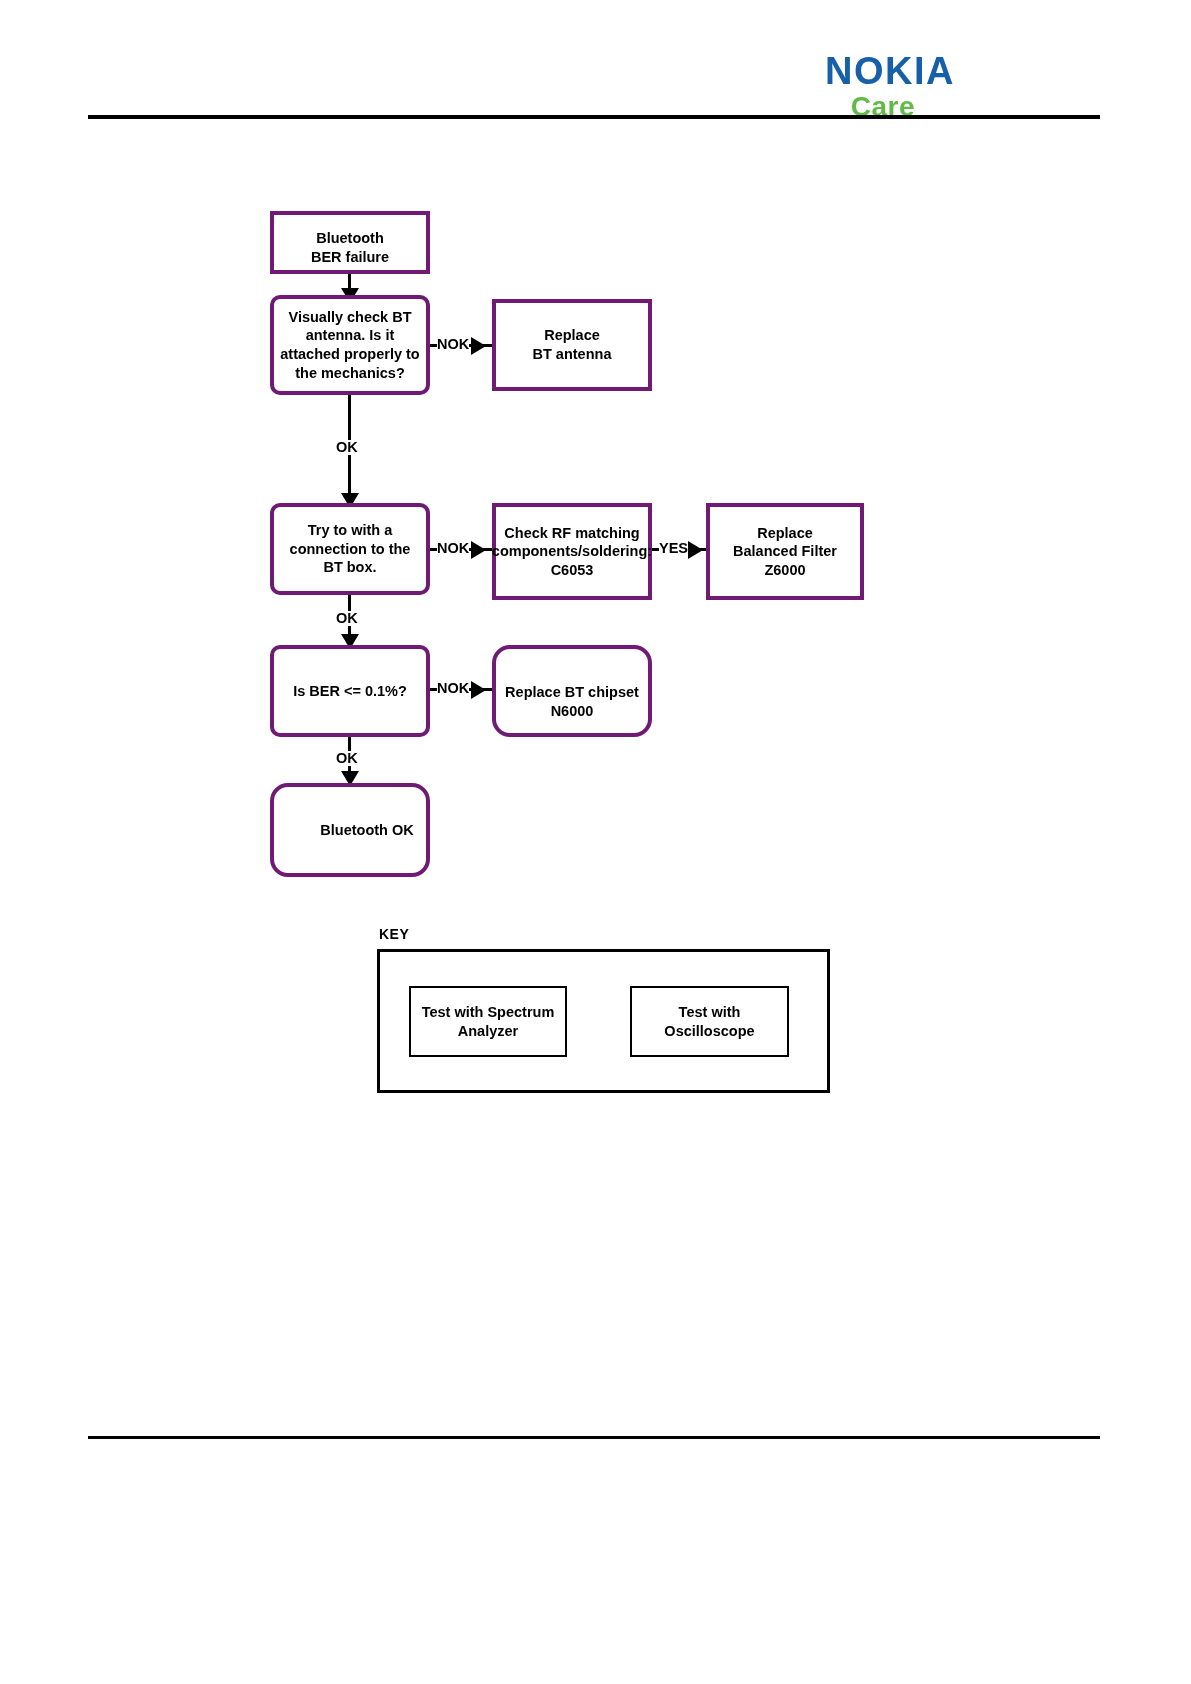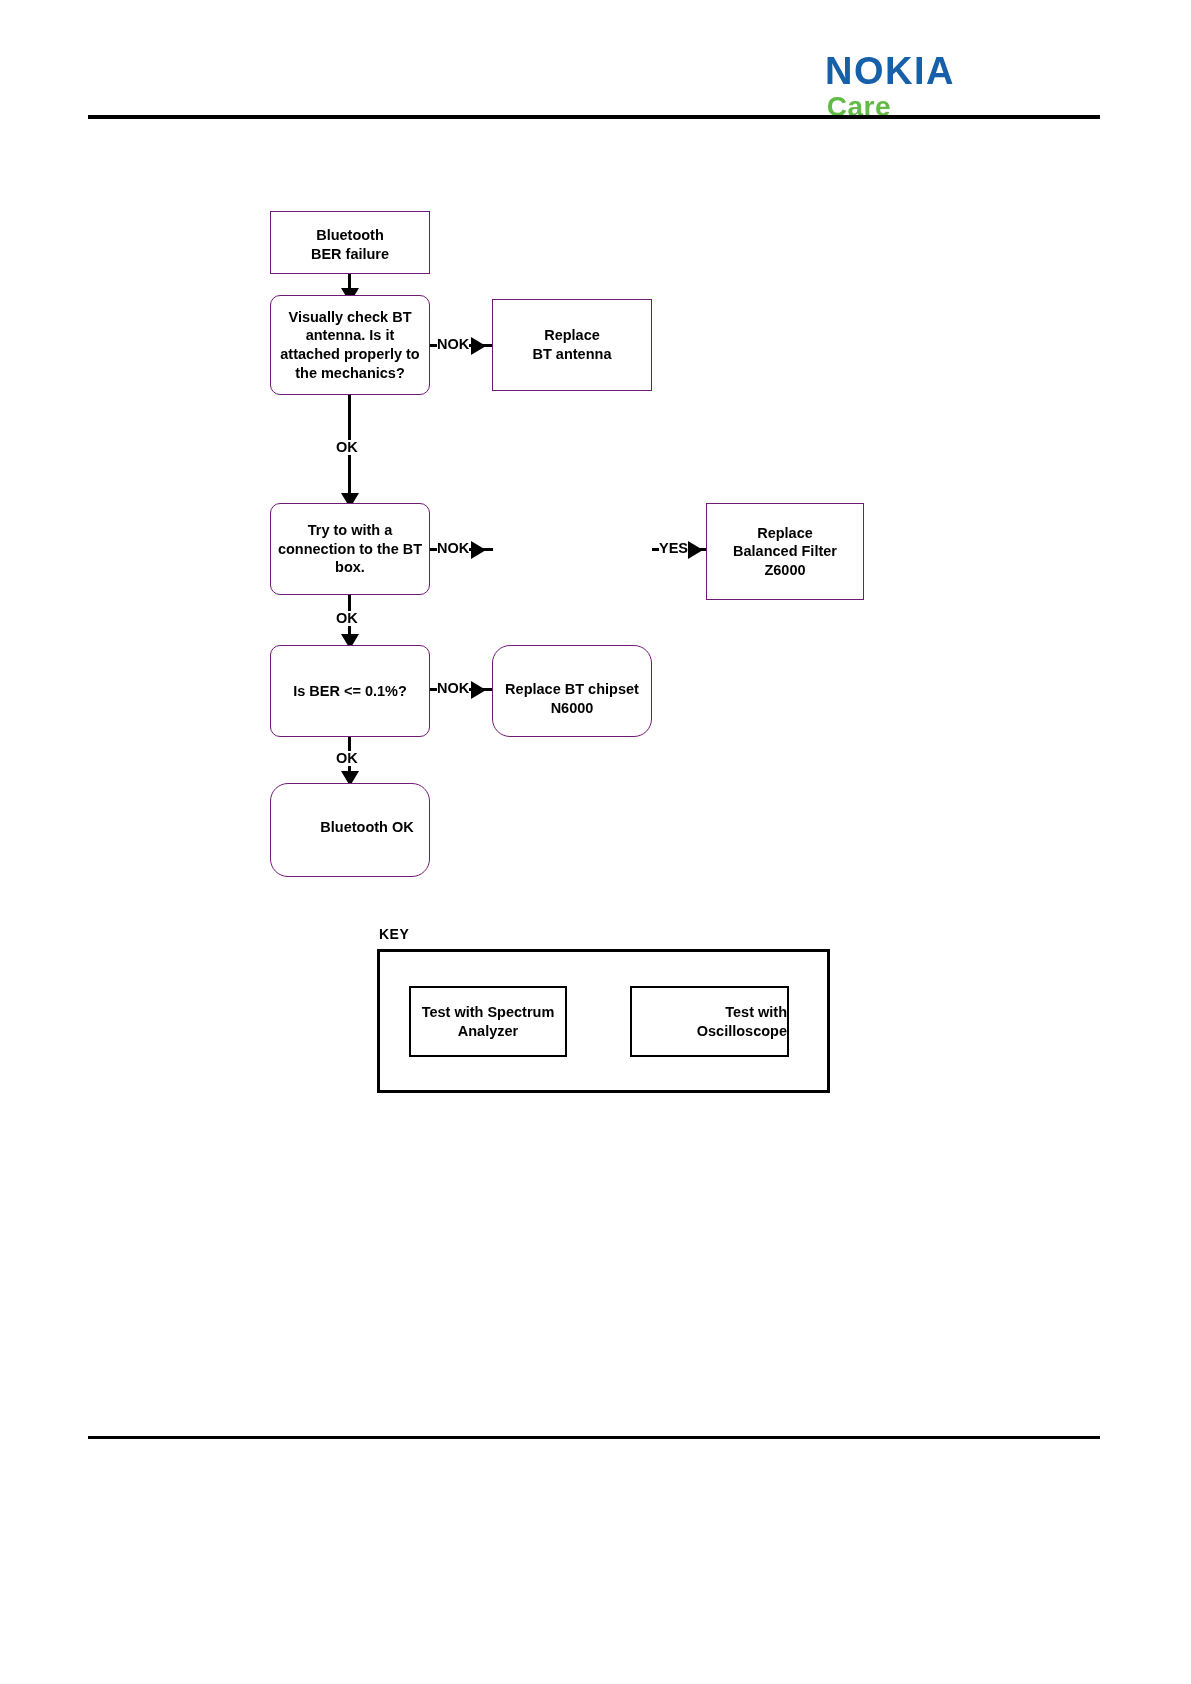--- a/index.html
+++ b/index.html
@@ -38,38 +38,38 @@
     color: #1560a8;
   }
   .logo-care {
     display: block;
     font-family: "Liberation Sans", sans-serif;
     font-weight: bold;
     font-size: 28px;
     letter-spacing: 0.5px;
     color: #62bb46;
     margin-top: 3px;
-    margin-right: 64px;
+    margin-right: 40px;
   }
   .rule {
     position: absolute;
     left: 88px;
     width: 1016px;
     height: 4px;
     background: #000000;
   }
   .rule-top  { top: 115px; }
   .rule-bottom { top: 1436px; height: 3px; }
 
   
   .node {
     position: absolute;
     box-sizing: border-box;
     background: #ffffff;
-    border: 1px solid #701a75;
+    border: 4px solid #701a75;
     display: flex;
     align-items: center;
     justify-content: center;
     text-align: center;
     font-weight: bold;
     font-size: 14.5px;
     line-height: 1.28;
     padding: 4px 6px;
   }
   .node.rounded { border-radius: 10px; }
@@ -179,20 +179,23 @@
   <div class="edge-label" style="left:336px; top:440px;">OK</div>
 
   <div class="node rounded" style="left:270px; top:503px; width:160px; height:92px;">
     <span>Try to with a connection to the BT box.</span>
   </div>
 
   <div class="line h-line" style="left:430px; top:548px; width:63px;"></div>
   <div class="arrow-right" style="left:471px; top:541px;"></div>
   <div class="edge-label" style="left:437px; top:541px;">NOK</div>
 
+  <div class="node" style="left:492px; top:503px; width:160px; height:97px;">
+    <span>Check RF matching components/soldering: C6053</span>
+  </div>
 
   <div class="line h-line" style="left:652px; top:548px; width:57px;"></div>
   <div class="arrow-right" style="left:688px; top:541px;"></div>
   <div class="edge-label" style="left:659px; top:541px;">YES</div>
 
   <div class="node" style="left:706px; top:503px; width:158px; height:97px;">
     <span style="white-space:pre-line">Replace
 Balanced Filter
 Z6000</span>
   </div>
@@ -222,17 +225,17 @@
     <span>Bluetooth OK</span>
   </div>
 
   <div class="key-title">KEY</div>
   <div class="key-box"></div>
 
   <div class="key-item" style="left:409px; top:986px; width:158px; height:71px;align-items:center;">
     <span>Test with Spectrum Analyzer</span>
   </div>
 
-  <div class="key-item" style="left:630px; top:986px; width:159px; height:71px;text-align:right;">
+  <div class="key-item" style="left:630px; top:986px; width:159px; height:71px;">
     <span>Test with Oscilloscope</span>
   </div>
 
 </div>
 
 </body></html>

